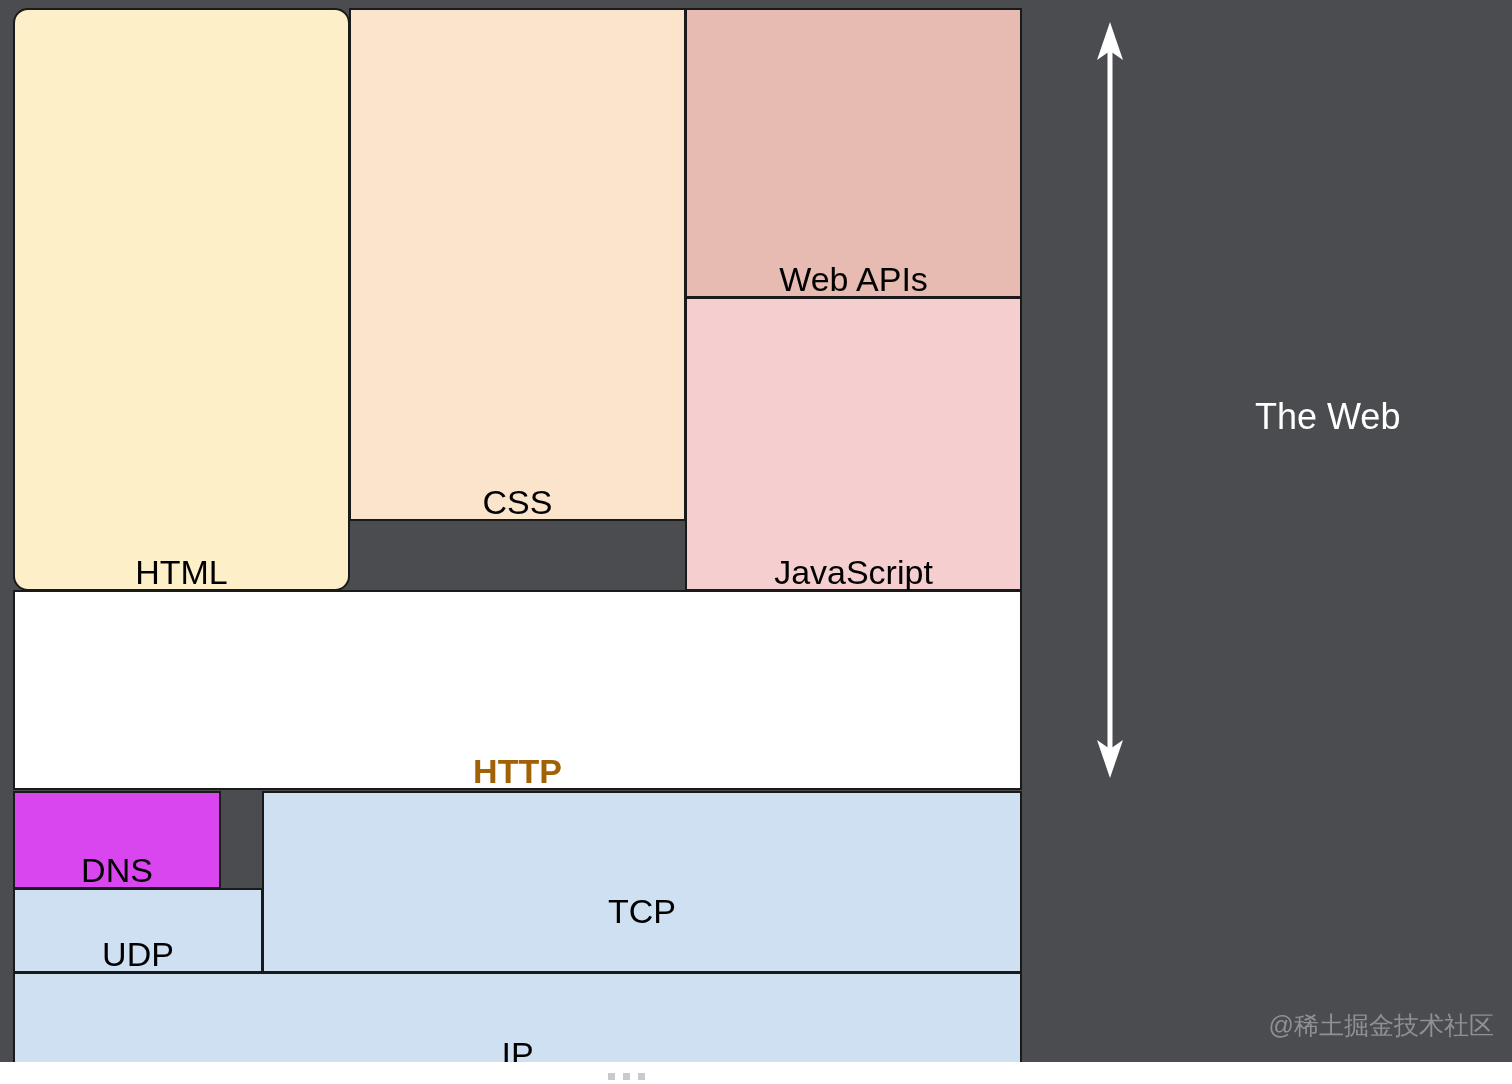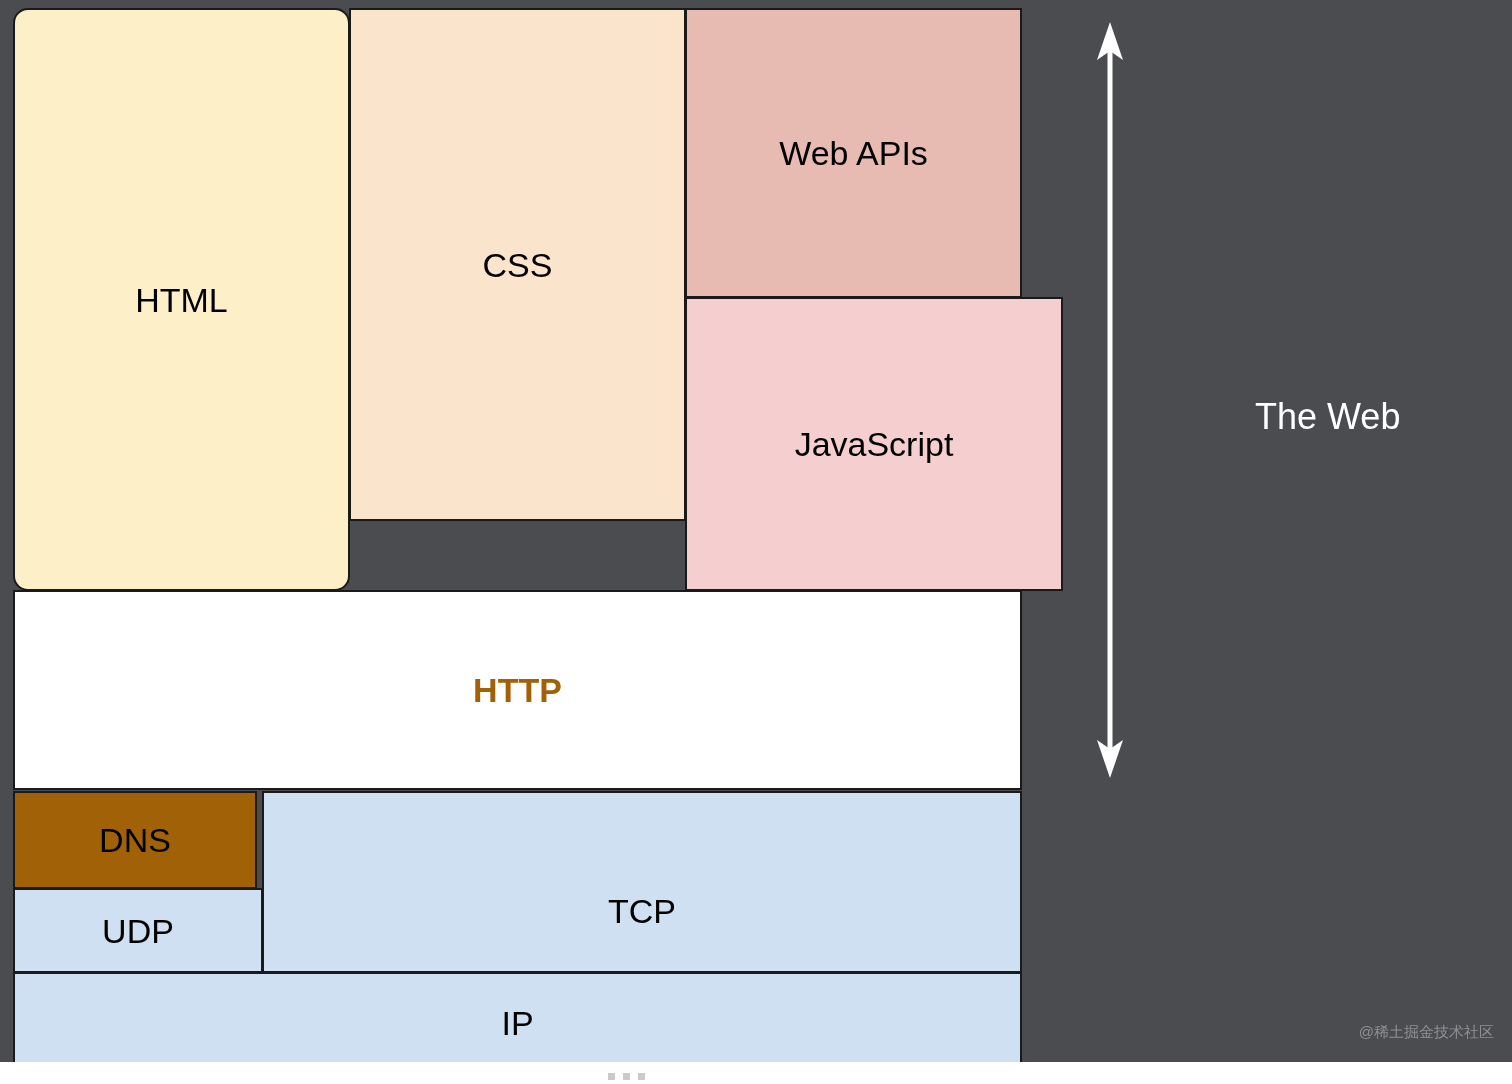--- a/index.html
+++ b/index.html
@@ -38,42 +38,42 @@
     top: 8px;
     width: 1009px;
     height: 1049px;
   }
 
   .cell {
     position: absolute;
     box-sizing: border-box;
     border: 2px solid #1a1a1a;
     display: flex;
-    align-items: center;
+    align-items: flex-end;
     justify-content: center;
     color: #000000;
     font-size: 34px;
     font-family: "Liberation Sans", sans-serif;
     line-height: 1;
     white-space: nowrap;
   }
 
   .cell.html-cell      { left: 0px;   top: 0px;   width: 337px; height: 583px; background: #fdefc7; border-radius: 15px; }
   .cell.css-cell       { left: 336px; top: 0px;   width: 337px; height: 513px; background: #fbe4cc; }
   .cell.webapi-cell    { left: 672px; top: 0px;   width: 337px; height: 290px; background: #e7bbb2; }
-  .cell.js-cell        { left: 672px; top: 289px; width: 378px; height: 294px; background: #f5cfd0; }
+  .cell.js-cell        { left: 672px; top: 289px; width: 337px; height: 294px; background: #f5cfd0; }
 
   .cell.http-cell      { left: 0px;   top: 582px; width: 1009px; height: 200px; background: #ffffff; }
   .cell.http-cell .txt {
     color: #a16207;
     font-weight: bold;
     font-size: 34px;
   }
 
-  .cell.dns-cell       { left: 0px;   top: 783px; width: 244px; height: 98px;  background: #a16207; }
+  .cell.dns-cell       { left: 0px;   top: 783px; width: 208px; height: 98px;  background: #d946ef; }
   .cell.udp-cell       { left: 0px;   top: 880px; width: 250px; height: 85px;  background: #cfe0f2; }
   .cell.tcp-cell       { left: 249px; top: 783px; width: 760px; height: 182px; background: #cfe0f2; }
   .cell.tls-cell       { left: 635px; top: 783px; width: 374px; height: 97px;  background: #cfe0f2; }
   .cell.ip-cell        { left: 0px;   top: 964px; width: 1009px; height: 101px; background: #cfe0f2; }
 
   
   .cell.tcp-cell .txt {
     position: absolute;
     left: 0;
     right: 0;
@@ -98,21 +98,21 @@
     font-size: 36px;
     font-family: "Liberation Sans", sans-serif;
     white-space: nowrap;
   }
 
   #watermark {
     position: absolute;
     right: 18px;
     bottom: 20px;
     color: #8e9094;
-    font-size: 15px;
+    font-size: 25px;
     font-family: "Liberation Sans", sans-serif;
     white-space: nowrap;
   }
 
   
   #bottom-strip {
     position: absolute;
     left: 0;
     top: 1062px;
     width: 1512px;

